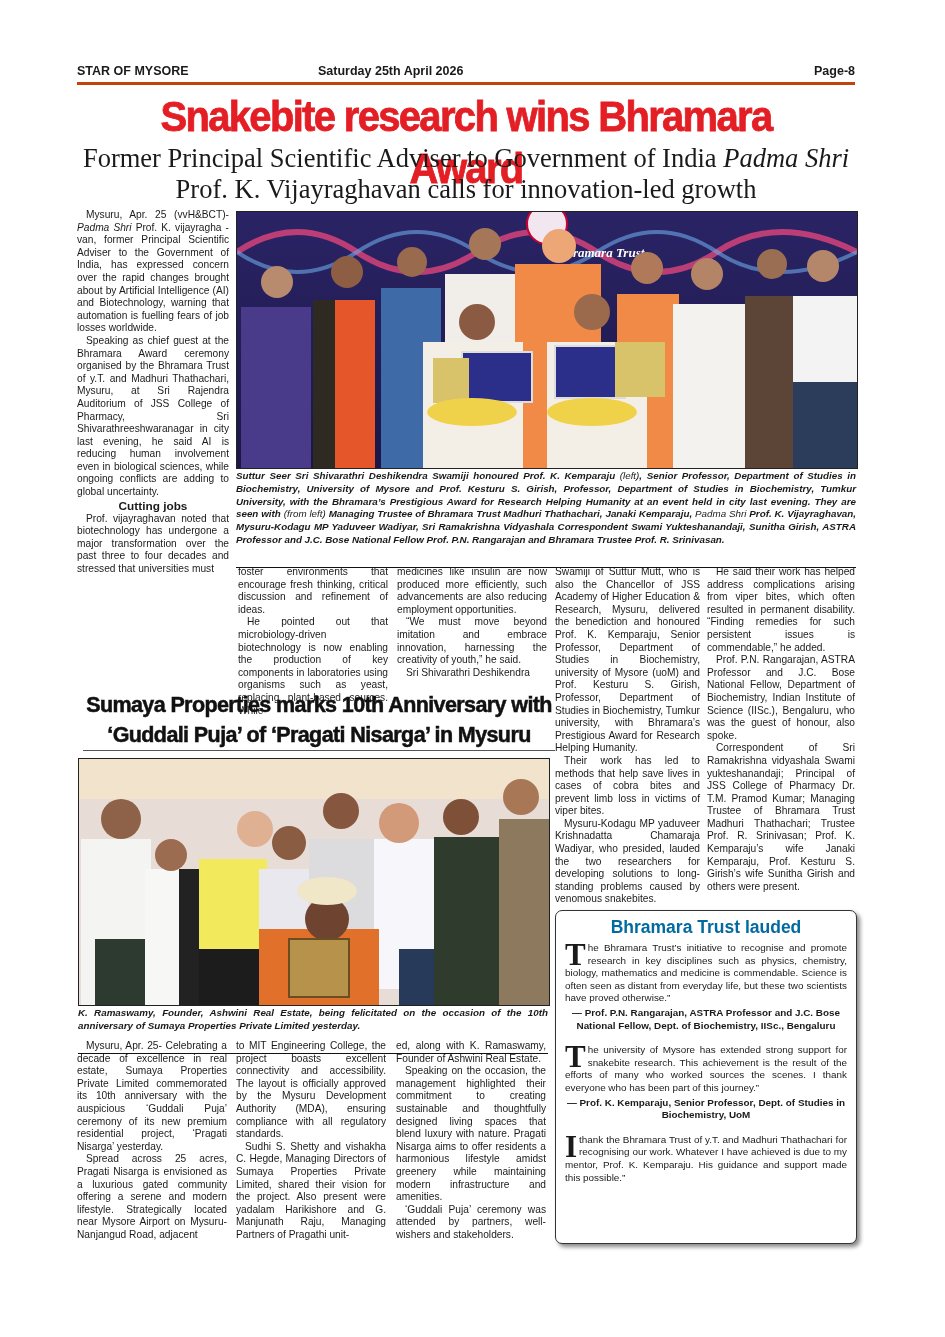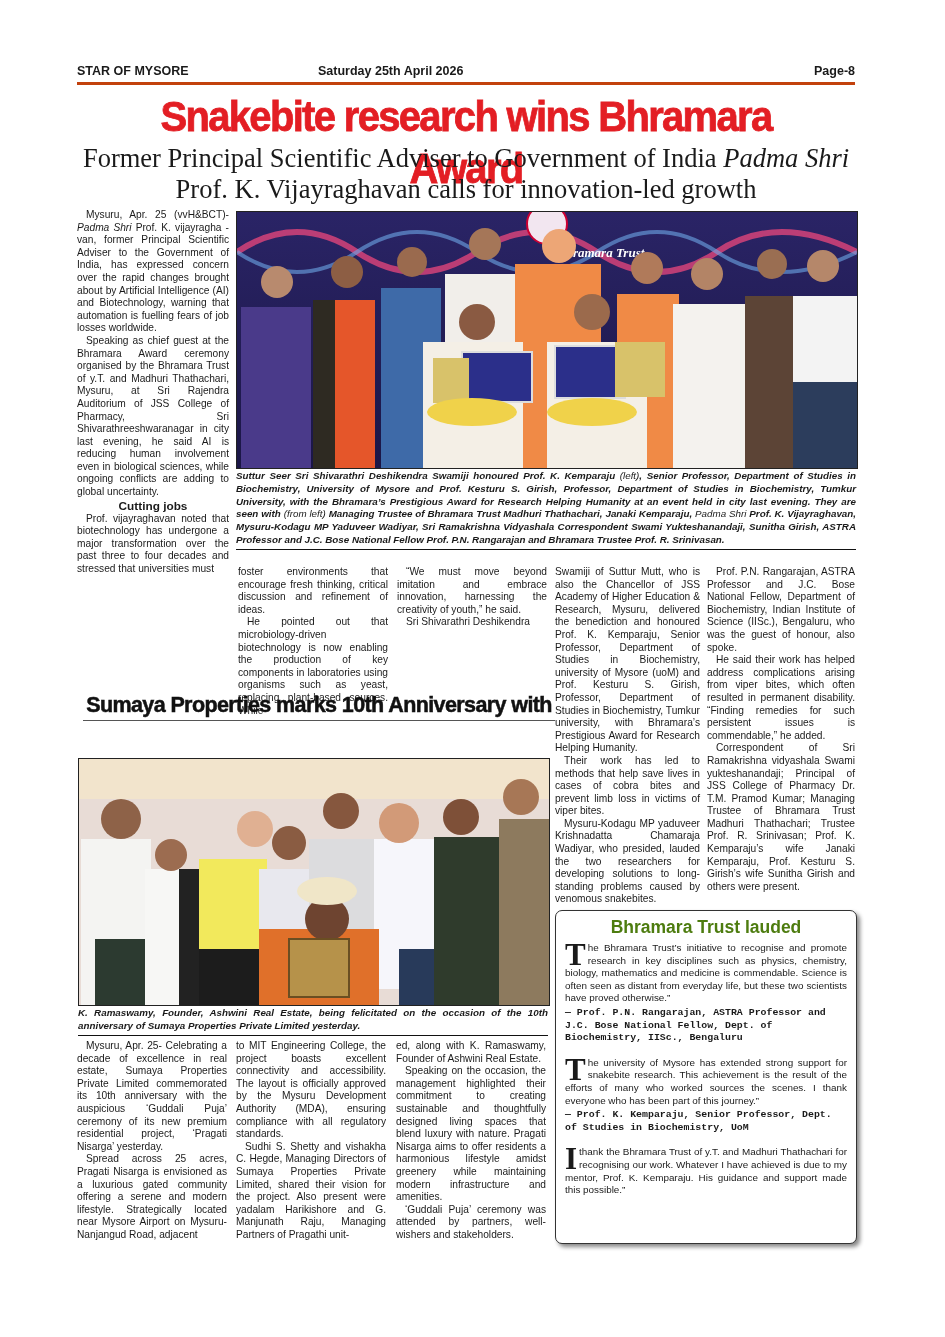--- a/index.html
+++ b/index.html
@@ -15,32 +15,32 @@
               font-family: "Liberation Sans", sans-serif; font-weight: bold; font-size: 43px;
               letter-spacing: -1.8px; transform: scaleX(0.93); transform-origin: center; line-height: 52px;
               -webkit-text-stroke: 0.8px #e31e24; }
   .subhead { left: 74px; top: 143px; width: 784px; text-align: center; font-family: "Liberation Serif", serif;
              font-size: 26.5px; line-height: 31px; color: #1a1a1a; }
   .col { font-size: 10.2px; line-height: 12.6px; text-align: justify; hyphens: manual; }
   .col p { margin: 0; text-indent: 9px; }
   .col h4 { margin: 0; text-align: center; font-size: 11.8px; line-height: 14px; font-weight: bold; }
   .photo { overflow: hidden; border: 1px solid #222; }
   .caption { font-size: 9.8px; line-height: 12.8px; font-style: italic; font-weight: bold; text-align: justify;
-             border-bottom: 1.5px solid #111; padding-bottom: 2px; }
+             border-bottom: 1.5px solid #111; padding-bottom: 20px; }
   .caption .light { font-weight: normal; }
   .headline2 { left: 83px; top: 690px; width: 472px; text-align: center; font-weight: bold; font-size: 21.5px;
                line-height: 30px; letter-spacing: -0.6px; color: #111; -webkit-text-stroke: 0.5px #111;
                border-bottom: 1px solid #555; padding-bottom: 0; }
   .box { left: 555px; top: 910px; width: 300px; height: 332px; border: 1.5px solid #333; border-radius: 7px;
          box-shadow: 3px 3px 4px #888; background: #fff; }
-  .box h3 { margin: 6px 0 4px 0; text-align: center; color: #4d7c0f; font-size: 17.5px; font-weight: bold; }
+  .box h3 { margin: 6px 0 4px 0; text-align: center; color: #0369a1; font-size: 17.5px; font-weight: bold; }
   .quote { margin: 0 9px; font-size: 9.9px; line-height: 12.6px; text-align: justify; }
   .quote .dropcap { float: left; font-family: "Liberation Serif", serif; font-weight: bold; font-size: 31px;
                     line-height: 24px; margin: 1px 2px 0 0; }
-  .attrib { margin: 2px 9px 0 9px; text-align: left; font-weight: bold; font-size: 9.9px; line-height: 12.6px; font-family: Liberation Mono, monospace; }
+  .attrib { margin: 2px 9px 0 9px; text-align: center; font-weight: bold; font-size: 9.9px; line-height: 12.6px; }
   .gap { height: 12px; }
 </style>
 </head>
 <body>
 
 <div class="abs masthead">
   <span class="mh-paper">STAR OF MYSORE</span>
   <span class="mh-date">Saturday 25th April 2026</span>
   <span class="mh-page">Page-8</span>
 </div>
@@ -112,36 +112,38 @@
 
 <div class="abs caption" style="left:236px; top:470px; width:620px;">
   <span>Suttur Seer Sri Shivarathri Deshikendra Swamiji honoured Prof. K. Kemparaju </span><span class="light">(left)</span><span>, Senior Professor, Department of Studies in Biochemistry, University of Mysore and Prof. Kesturu S. Girish, Professor, Department of Studies in Biochemistry, Tumkur University, with the Bhramara’s Prestigious Award for Research Helping Humanity at an event held in city last evening. They are seen with </span><span class="light">(from left)</span><span> Managing Trustee of Bhramara Trust Madhuri Thathachari, Janaki Kemparaju, </span><span class="light">Padma Shri</span><span> Prof. K. Vijayraghavan, Mysuru-Kodagu MP Yaduveer Wadiyar, Sri Ramakrishna Vidyashala Correspondent Swami Yukteshanandaji, Sunitha Girish, ASTRA Professor and J.C. Bose National Fellow  Prof. P.N. Rangarajan and Bhramara Trustee Prof. R. Srinivasan.</span>
 </div>
 
 <div class="abs col" style="left:238px; top:566px; width:150px;">
   <p style="text-indent:0">foster environments that encourage fresh thinking, critical discussion and refinement of ideas.</p>
   <p>He pointed out that microbiology-driven biotechnology is now enabling the production of key components in laboratories using organisms such as yeast, replacing plant-based sources. While</p>
 </div>
 <div class="abs col" style="left:397px; top:566px; width:150px;">
+  <p style="text-indent:0">medicines like insulin are now produced more efficiently, such advancements are also reducing employment opportunities.</p>
   <p>“We must move beyond imitation and embrace innovation, harnessing the creativity of youth,” he said.</p>
   <p>Sri Shivarathri Deshikendra</p>
 </div>
 <div class="abs col" style="left:555px; top:566px; width:145px;">
   <p style="text-indent:0">Swamiji of Suttur Mutt, who is also the Chancellor of JSS Academy of Higher Education &amp; Research, Mysuru, delivered the benediction and honoured Prof. K. Kemparaju, Senior Professor, Department of Studies in Biochemistry, university of Mysore (uoM) and Prof. Kesturu S. Girish, Professor, Department of Studies in Biochemistry, Tumkur university, with Bhramara’s Prestigious Award for Research Helping Humanity.</p>
   <p>Their work has led to methods that help save lives in cases of cobra bites and prevent limb loss in victims of viper bites.</p>
   <p>Mysuru-Kodagu MP yaduveer Krishnadatta Chamaraja Wadiyar, who presided, lauded the two researchers for developing solutions to long-standing problems caused by venomous snakebites.</p>
 </div>
 <div class="abs col" style="left:707px; top:566px; width:148px;">
+  <p>He said their work has helped address complications arising from viper bites, which often resulted in permanent disability. “Finding remedies for such persistent issues is commendable,” he added.</p>
   <p>Prof. P.N. Rangarajan, ASTRA Professor and J.C. Bose National Fellow, Department of Biochemistry, Indian Institute of Science (IISc.), Bengaluru, who was the guest of honour, also spoke.</p>
-  <p>He said their work has helped address complications arising from viper bites, which often resulted in permanent disability. “Finding remedies for such persistent issues is commendable,” he added.</p>
   <p>Correspondent of Sri Ramakrishna vidyashala Swami yukteshanandaji; Principal of JSS College of Pharmacy Dr. T.M.  Pramod Kumar; Managing Trustee of Bhramara Trust Madhuri Thathachari; Trustee Prof. R. Srinivasan; Prof. K. Kemparaju’s wife Janaki Kemparaju, Prof. Kesturu S. Girish’s wife Sunitha Girish and others were present.</p>
 </div>
 
 <div class="abs headline2">
   <span>Sumaya Properties marks 10th Anniversary with</span><br>
+  <span>‘Guddali Puja’ of ‘Pragati Nisarga’ in Mysuru</span>
 </div>
 
 <div class="abs photo" style="left:78px; top:758px; width:470px; height:246px;">
   <svg width="470" height="246" viewBox="0 0 470 246">
     <rect width="470" height="246" fill="#e8dcd6"></rect>
     <rect y="0" width="470" height="40" fill="#f2e4cc"></rect>
     <g>
       <rect x="2" y="80" width="70" height="166" fill="#f4f4f2"></rect>
         <rect x="16" y="180" width="50" height="66" fill="#2c3a30"></rect>
         <circle cx="42" cy="60" r="20" fill="#8e6248"></circle>

